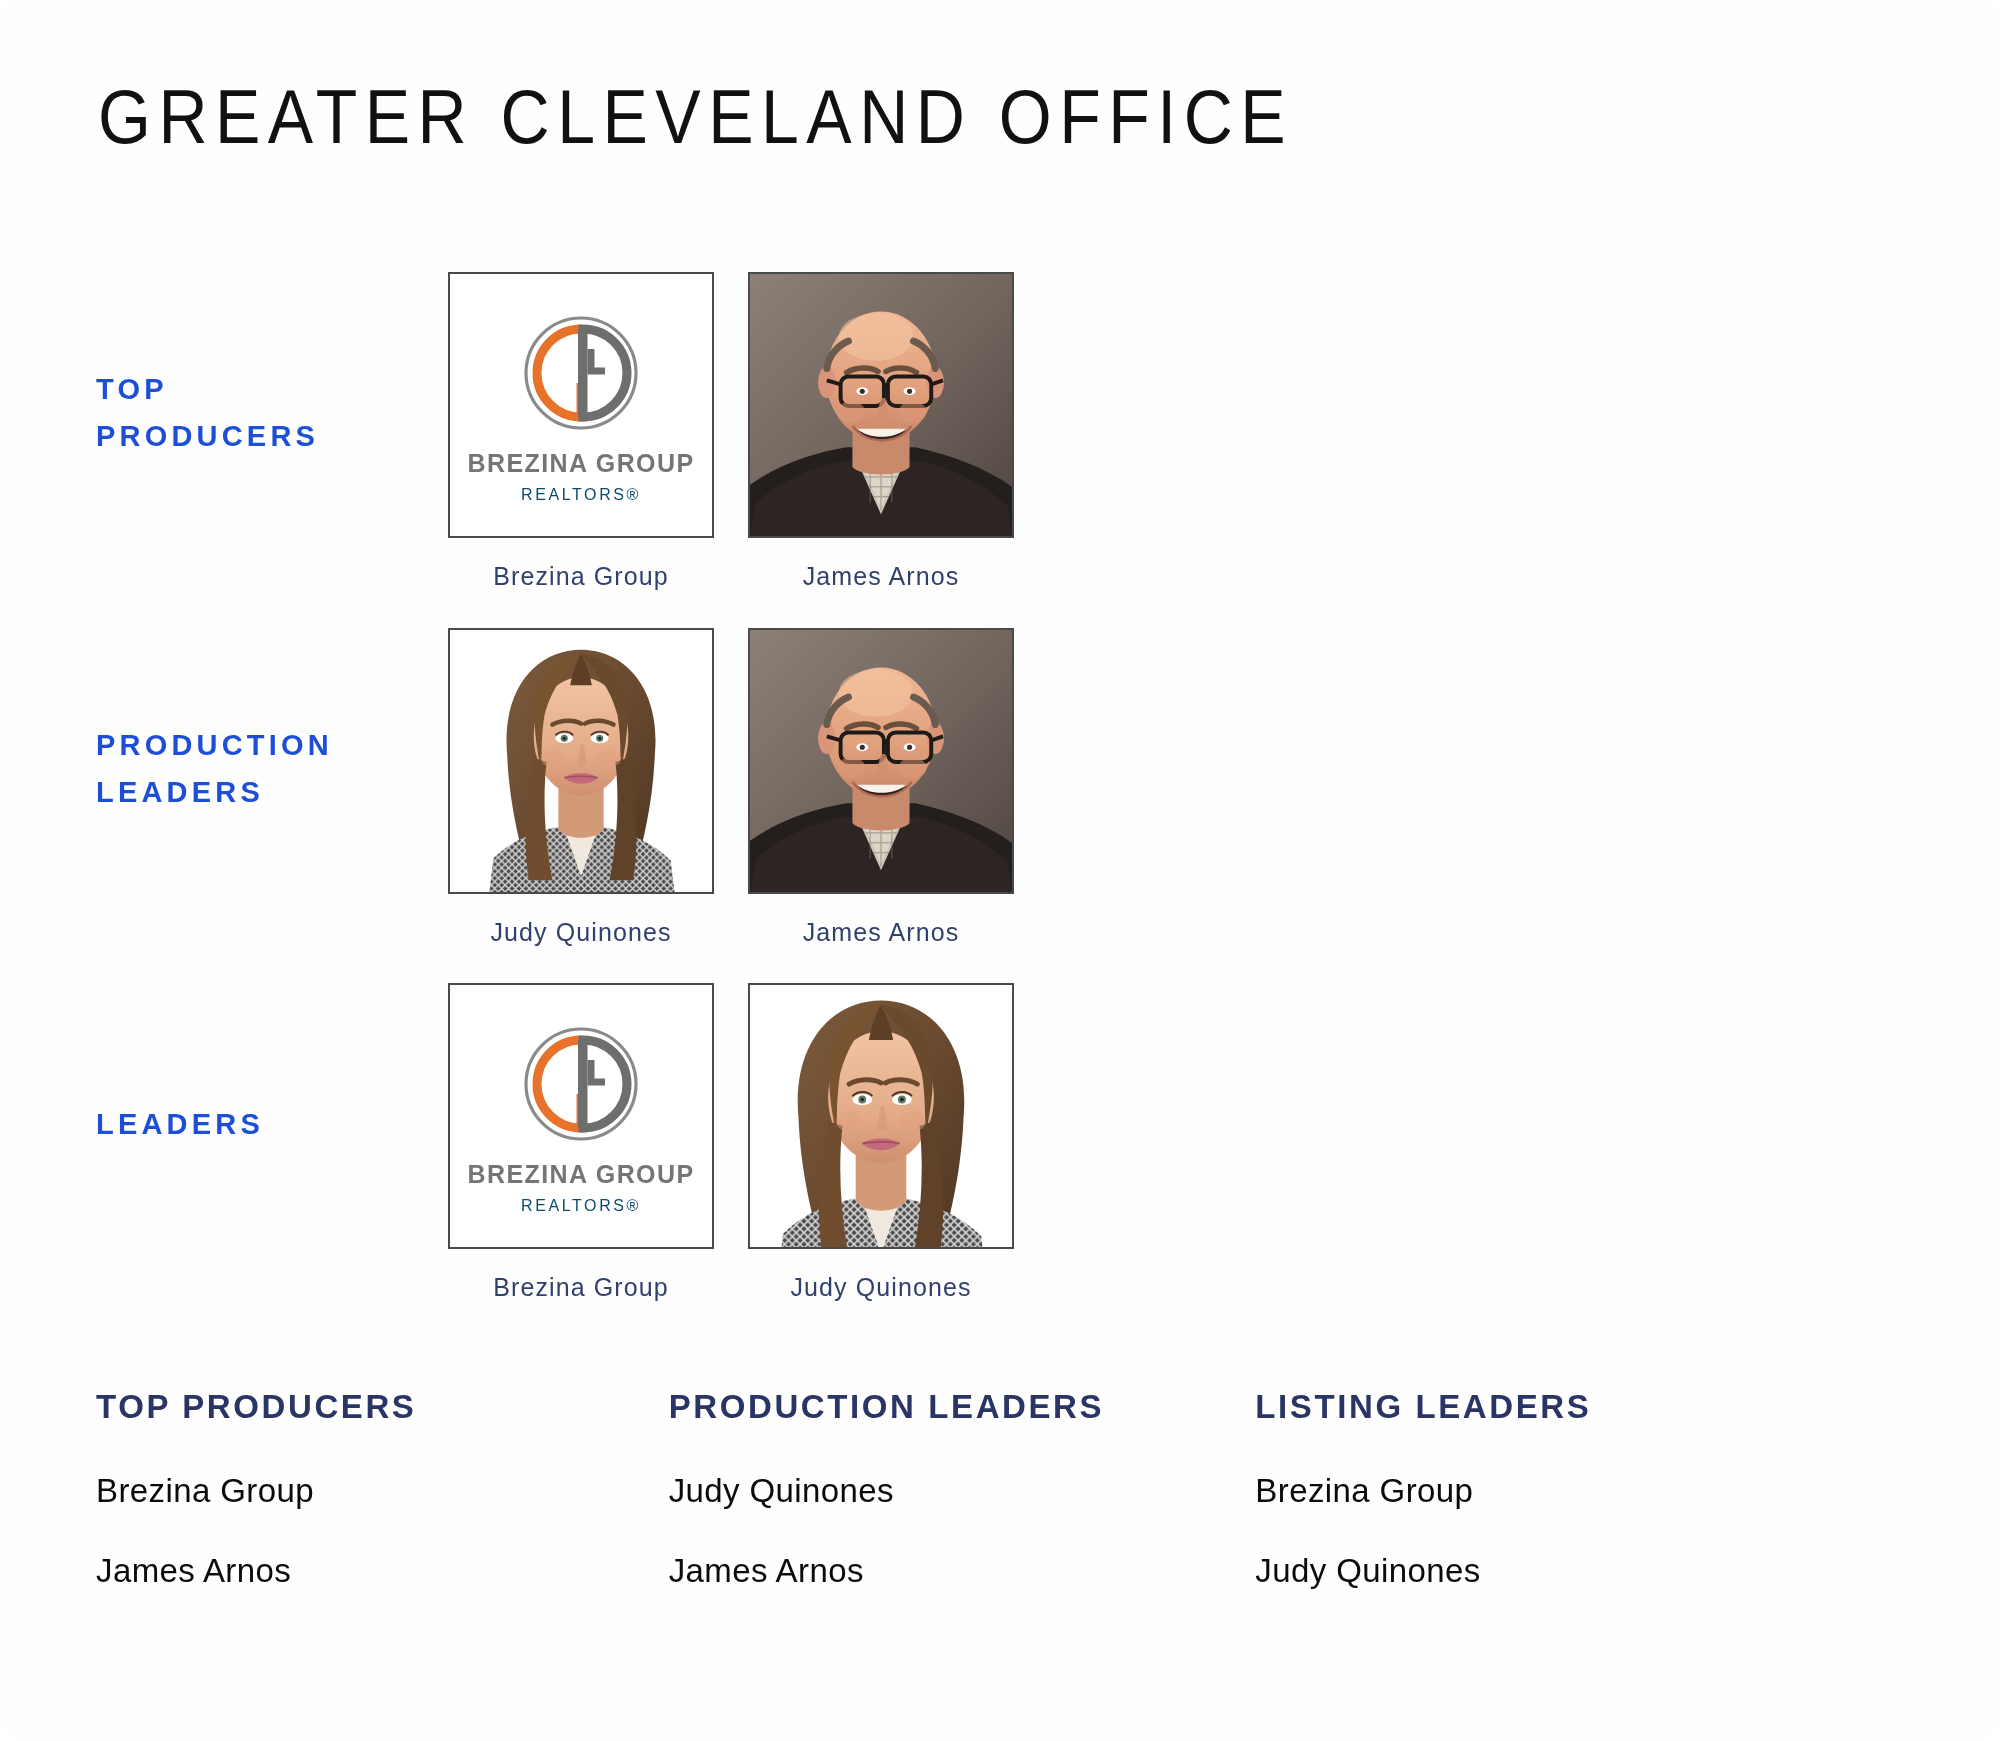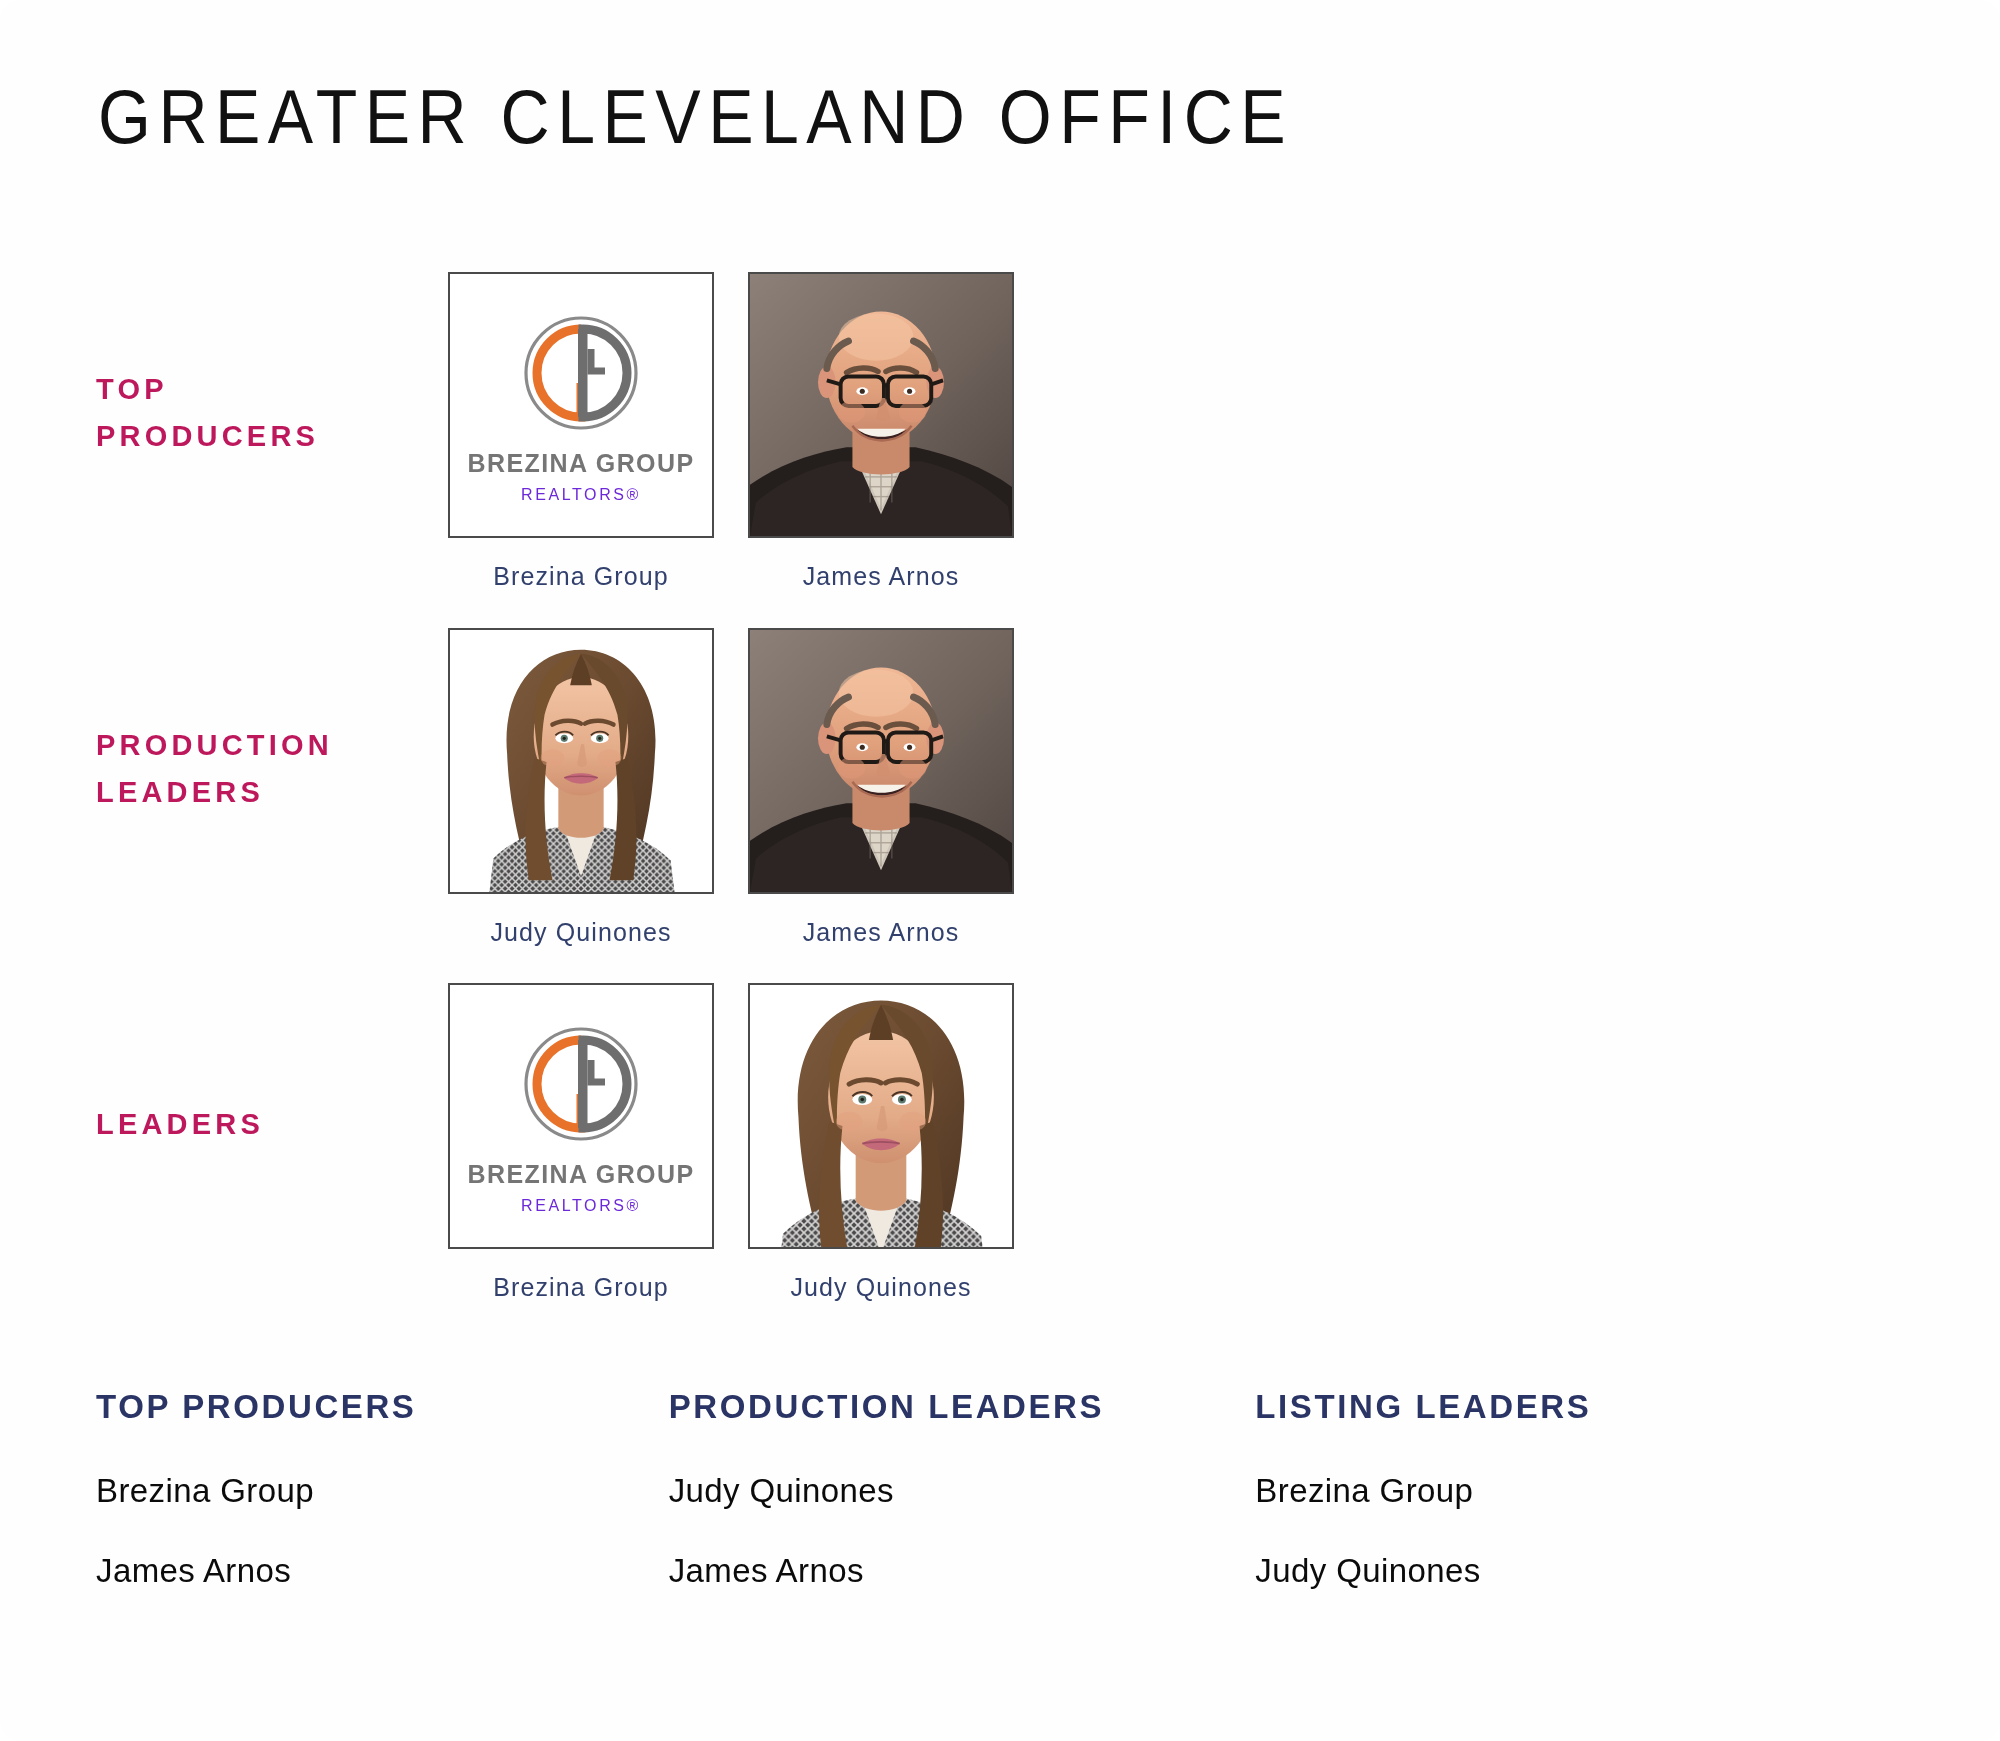--- a/index.html
+++ b/index.html
@@ -52,21 +52,21 @@
     top: 0;
     width: 330px;
     height: 282px;
     display: flex;
     flex-direction: column;
     justify-content: center;
     font-size: 29px;
     font-weight: 700;
     letter-spacing: 4.2px;
     line-height: 1.62;
-    color: #be185d;
+    color: #1d4ed8;
     text-transform: uppercase;
   }
 
   .tiles {
     position: absolute;
     left: 448px;
     top: 0;
     display: flex;
     gap: 34px;
   }
@@ -111,21 +111,21 @@
     font-weight: 700;
     letter-spacing: 1.4px;
     color: #757575;
     white-space: nowrap;
   }
   .logo-subword {
     margin-top: 8px;
     font-size: 16px;
     font-weight: 400;
     letter-spacing: 2.6px;
-    color: #6d28d9;
+    color: #0c4a6e;
     white-space: nowrap;
   }
 
   
   .portrait { width: 100%; height: 100%; display: block; }
 
   
   .summary {
     position: absolute;
     left: 0;

